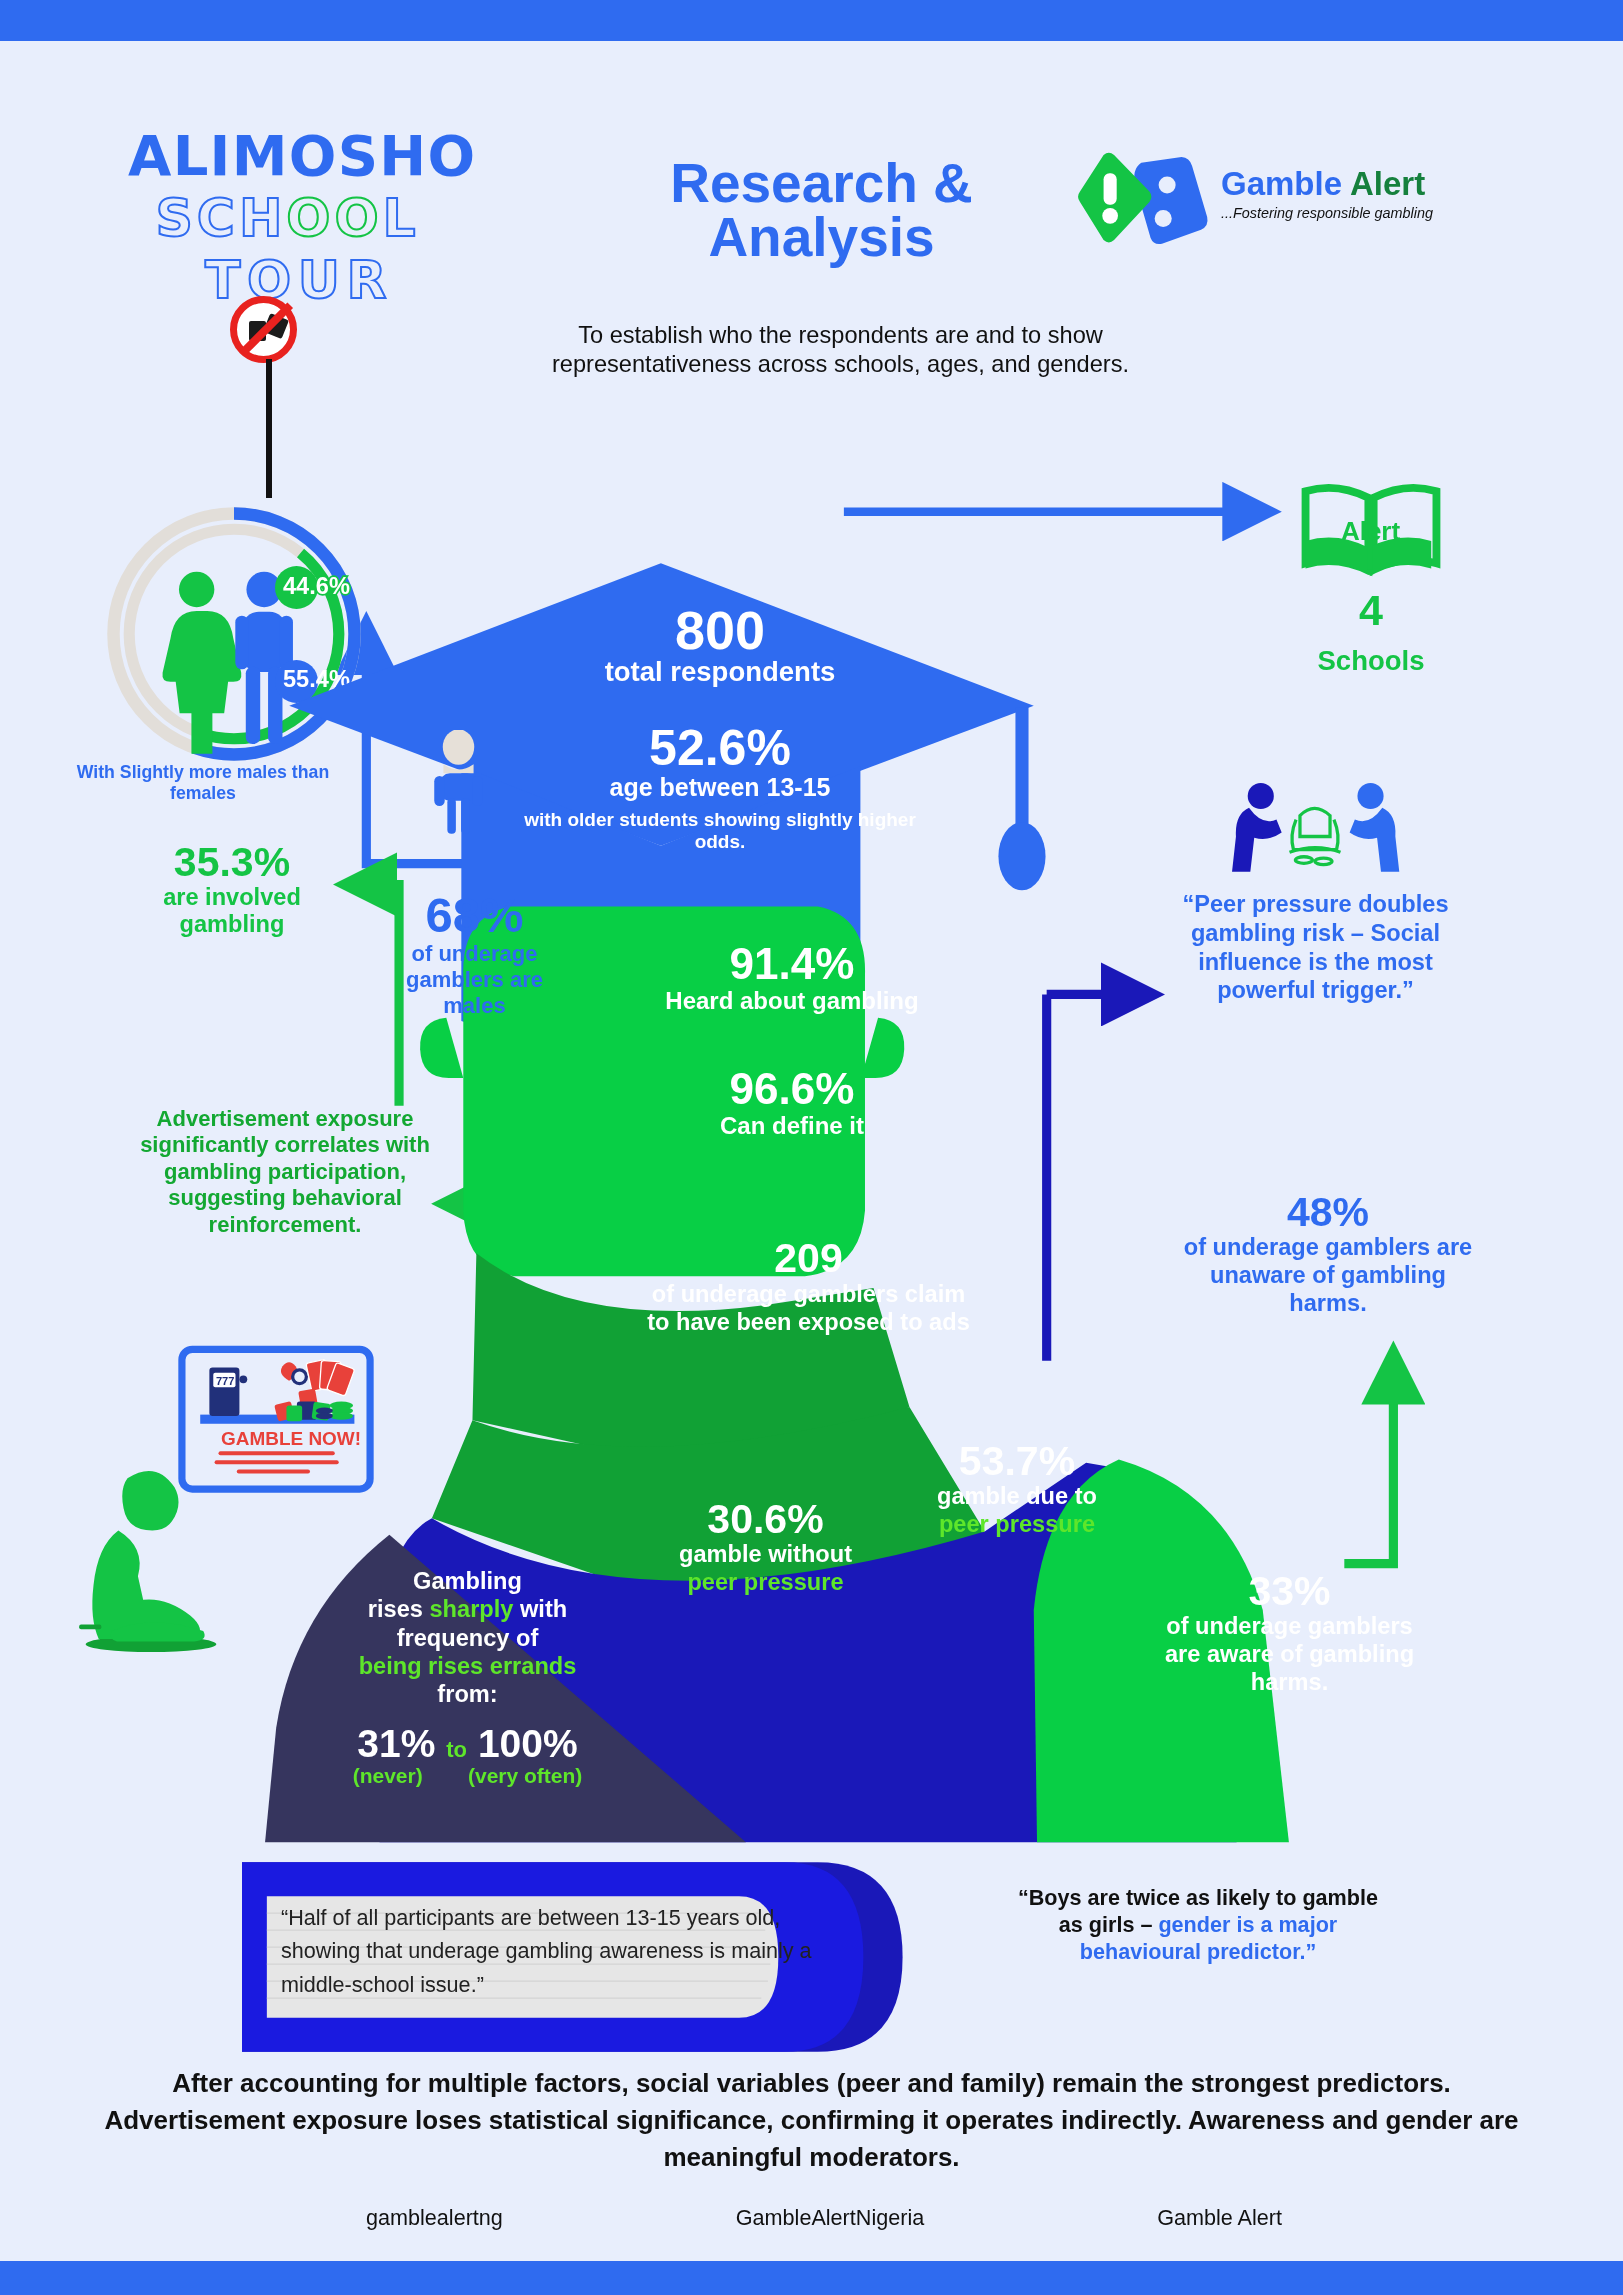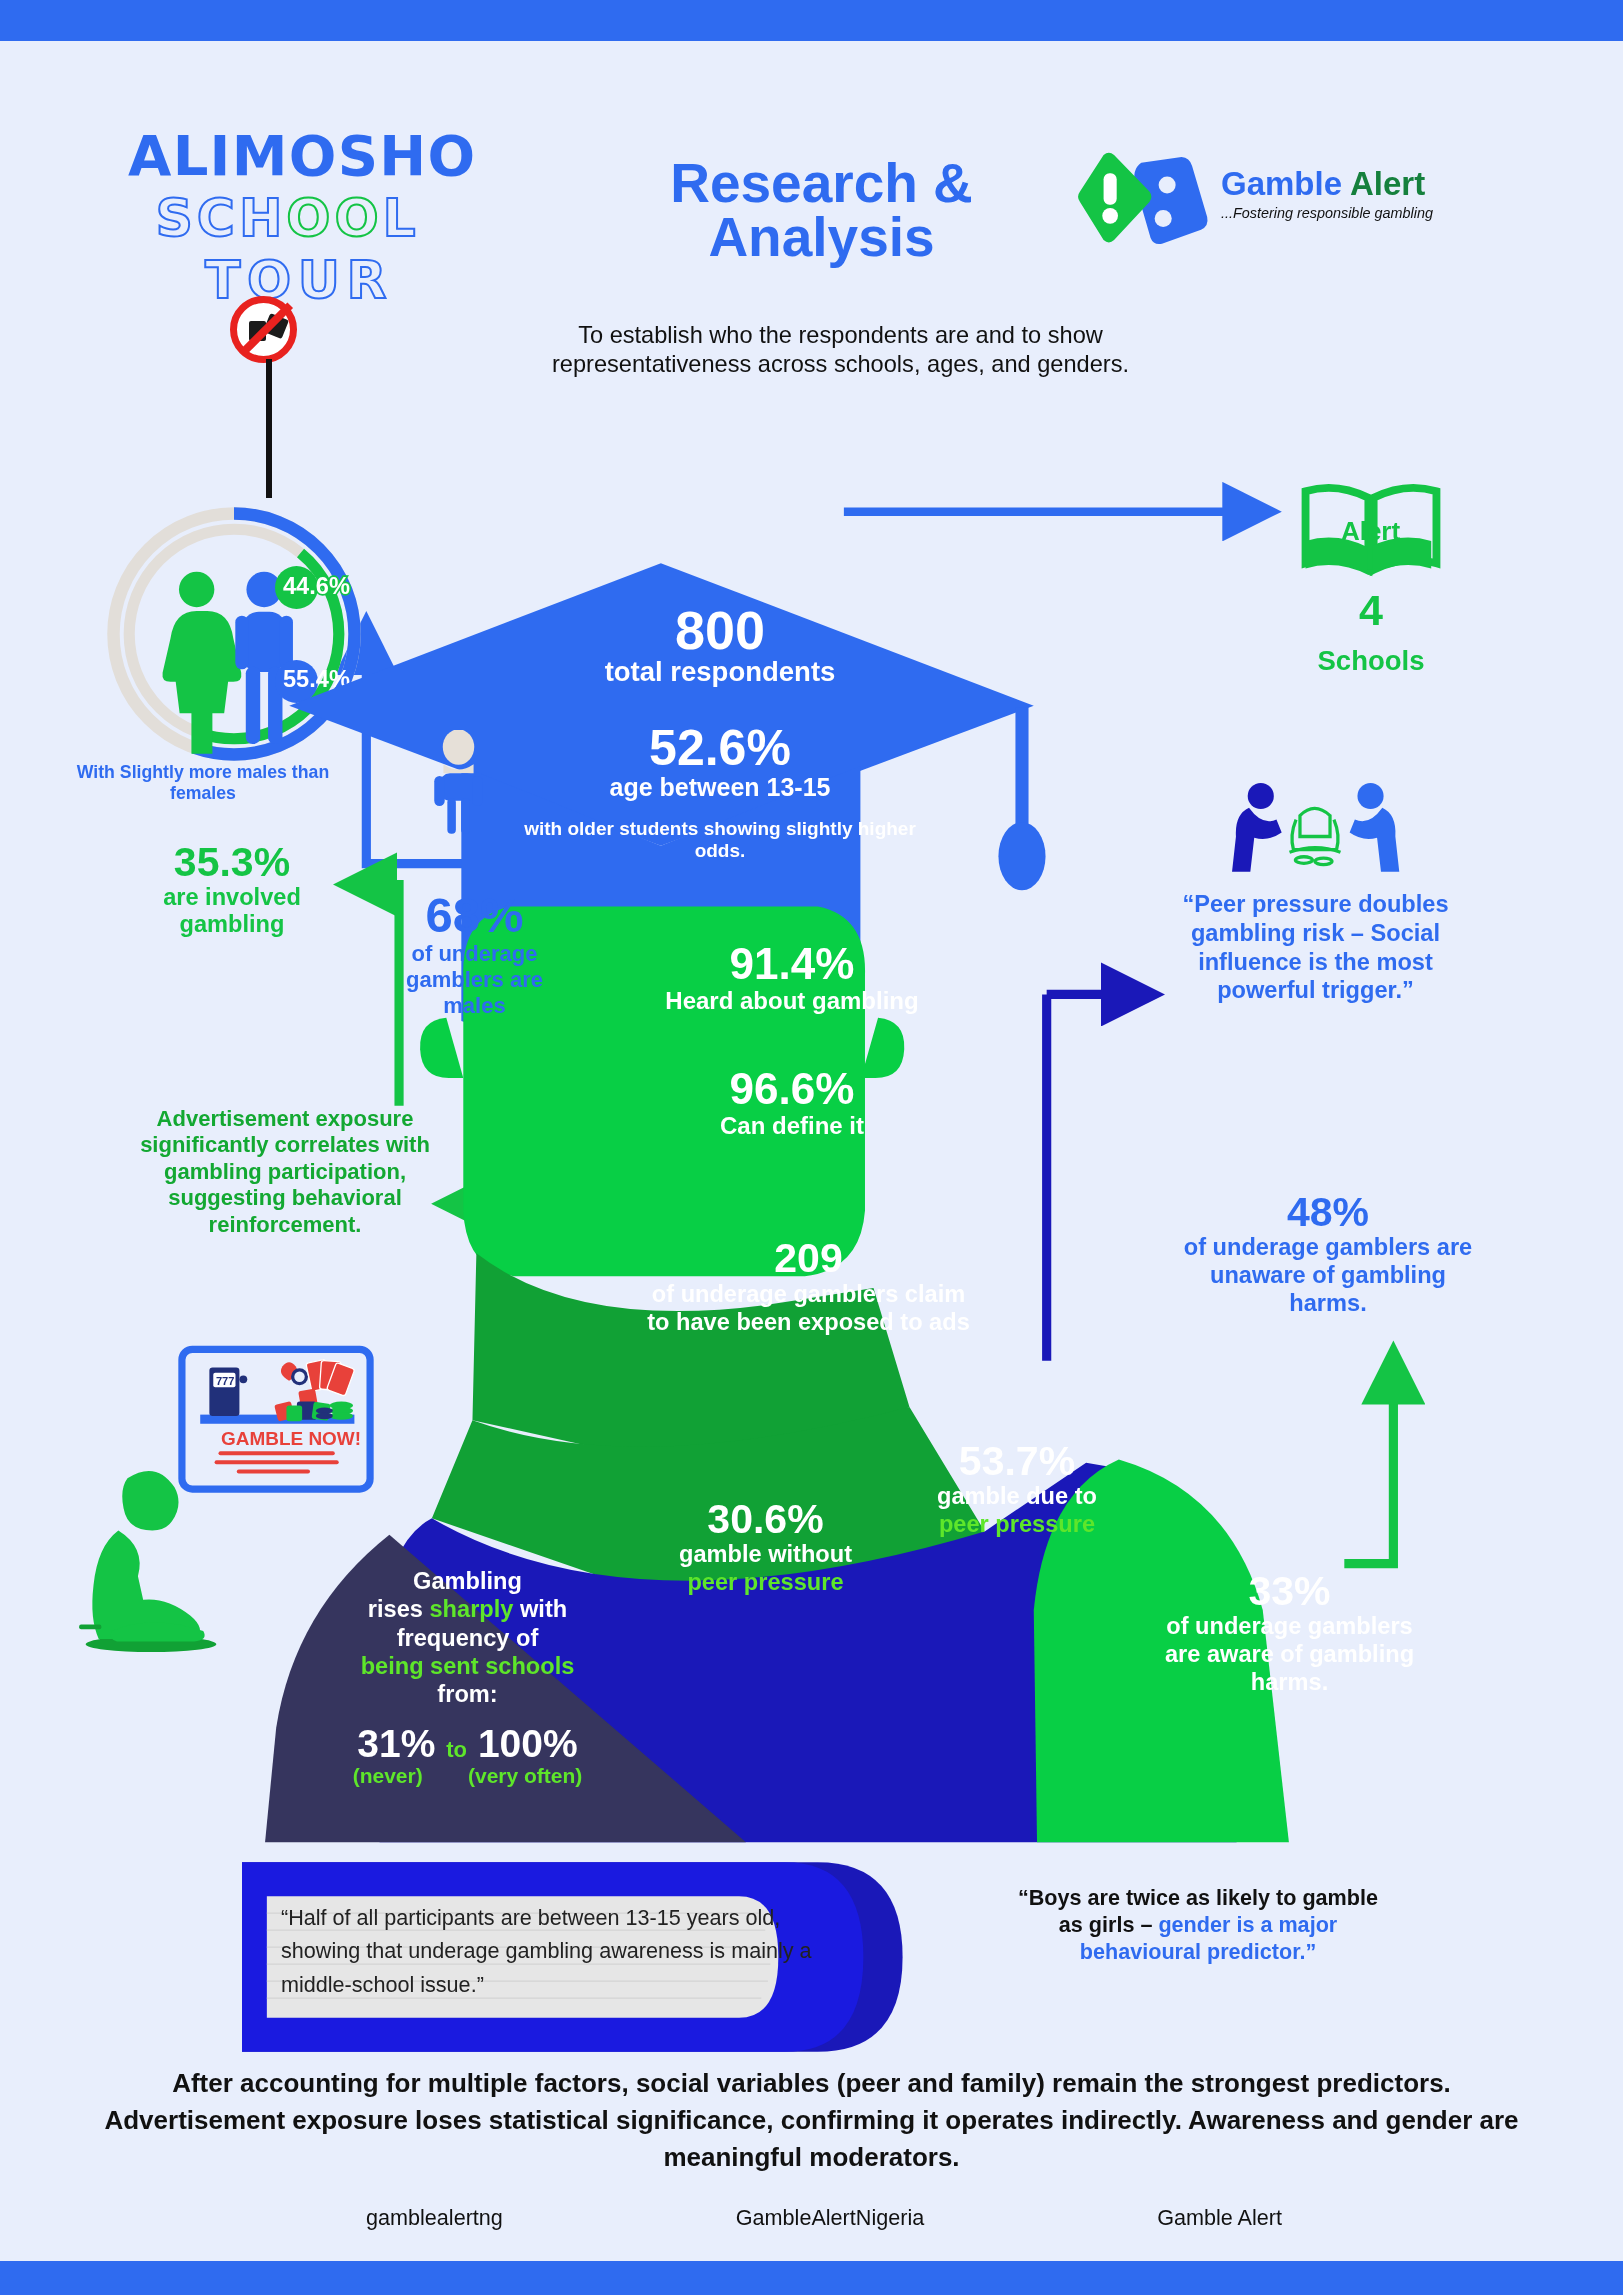--- a/index.html
+++ b/index.html
@@ -53,21 +53,21 @@
       color:#fff; -webkit-text-stroke:3.3px #14c445; paint-order:stroke; }
   .pct-m { position:absolute; left:283px; top:666px; font-size:23.6px; font-weight:bold; color:#fff; }
   .pct-badge-g { position:absolute; left:275px; top:566px; width:43px; height:43px; border-radius:50%; background:#14c445; }
   .pct-badge-b { position:absolute; left:275px; top:660px; width:43px; height:43px; border-radius:50%; background:#2f6bf0; }
   .stat-800 { position:absolute; left:517px; top:605px; width:406px; text-align:center; color:#fff; }
   .stat-800 .big { font-size:54px; font-weight:bold; line-height:0.95; }
   .stat-800 .sm { font-size:27.5px; font-weight:bold; }
   .stat-526 { position:absolute; left:517px; top:723px; width:406px; text-align:center; color:#fff; }
   .stat-526 .big { font-size:50px; font-weight:bold; line-height:1; }
   .stat-526 .sm { font-size:25px; font-weight:bold; }
-  .stat-526 .xs { font-size:19px; font-weight:bold; line-height:1.15; margin-top:16px; }
+  .stat-526 .xs { font-size:19px; font-weight:bold; line-height:1.15; margin-top:7px; }
 
   .stat-green1 { position:absolute; left:563px; top:942px; width:458px; text-align:center; color:#fff; }
   .stat-green1 .big { font-size:44px; font-weight:bold; line-height:1.02; }
   .stat-green1 .sm { font-size:24px; font-weight:bold; }
   .stat-green2 { position:absolute; left:563px; top:1067px; width:458px; text-align:center; color:#fff; }
   .stat-green2 .big { font-size:44px; font-weight:bold; line-height:1.02; }
   .stat-green2 .sm { font-size:24px; font-weight:bold; }
 
   .stat-209 { position:absolute; left:645px; top:1237px; width:327px; text-align:center; color:#fff; }
   .stat-209 .big { font-size:41px; font-weight:bold; line-height:1.05; }
@@ -292,21 +292,21 @@
 </div>
 <div class="stat-306">
   <div class="big">30.6%</div>
   <div class="sm">gamble without</div>
   <div class="sm grn">peer pressure</div>
 </div>
 <div class="errands">
   <div class="ln">Gambling</div>
   <div class="ln"><span>rises </span><span class="grn">sharply</span><span> with</span></div>
   <div class="ln">frequency of</div>
-  <div class="ln grn">being sent schools</div>
+  <div class="ln grn">being rises errands</div>
   <div class="ln">from:</div>
   <div class="nums">
     <span>31%</span>
     <span class="to">to</span>
     <span>100%</span>
   </div>
   <div class="subs">
     <span>(never)</span>
     <span>(very often)</span>
   </div>

